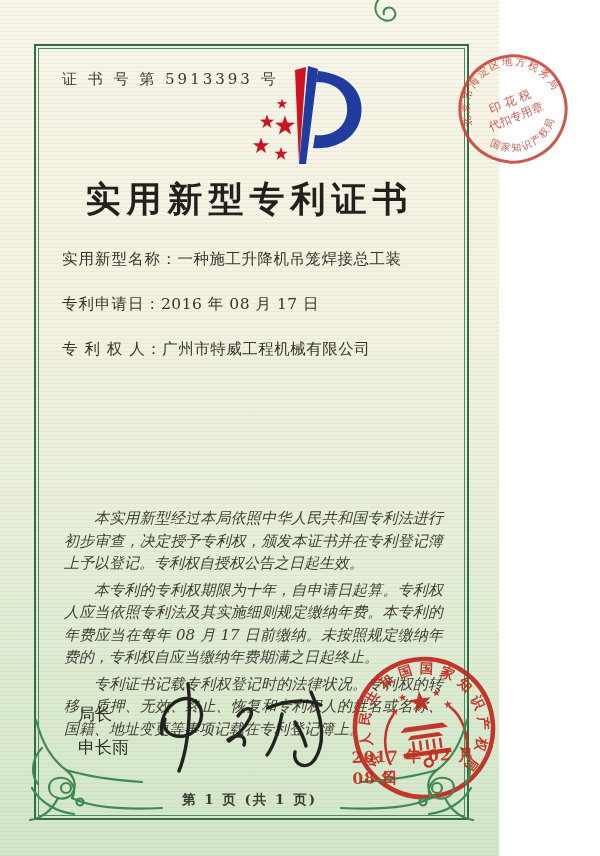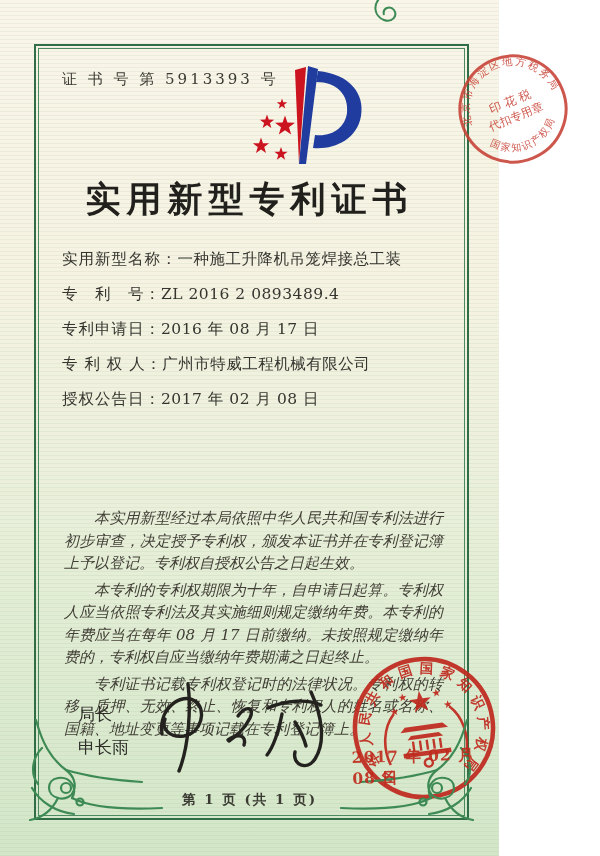--- a/index.html
+++ b/index.html
@@ -9,21 +9,21 @@
       repeating-linear-gradient(0deg, rgba(120,170,110,0.10) 0px, rgba(120,170,110,0.10) 1px, transparent 1px, transparent 4px),
       linear-gradient(180deg,#f9f5e9 0%, #f5f2e2 35%, #e9efda 60%, #dcead0 82%, #d3e6c8 100%);
   }
   .frame{position:absolute;top:44px;left:34px;right:30px;bottom:36px;border:2px solid #2f6e46;}
   .frame-inner{position:absolute;inset:2px;border:1px solid #4a8a5e;}
   .cert-no{position:absolute;left:62px;top:70px;font-size:15px;letter-spacing:3px;color:#3a3a33;}
   .logo{position:absolute;left:225px;top:64px;}
   .tax-seal{position:absolute;left:448px;top:44px;opacity:.88;}
   .title{position:absolute;left:0;top:164px;width:100%;text-align:center;
     font-size:35px;font-weight:bold;letter-spacing:6px;color:#21201c;margin-top:12px;}
-  .fields{position:absolute;left:62px;top:246px;right:60px;display:flex;flex-direction:column;gap:9px;
+  .fields{position:absolute;left:62px;top:246px;right:60px;display:flex;flex-direction:column;gap:19px;
     font-size:15.5px;color:#35342e;}
   .field{line-height:26px;white-space:nowrap;}
   .field .lbl{display:inline-block;white-space:pre;letter-spacing:1px;}
   .field .val{letter-spacing:0.5px;}
   .paras{position:absolute;left:60px;right:52px;top:503px;font-size:15px;line-height:22.5px;
     color:#403e35;text-align:justify;font-style:italic;}
   .paras p{margin:4px;text-indent:2em;}
   .officer{position:absolute;left:78px;top:698px;font-size:17px;color:#2e2d28;line-height:33px;
     font-family:Liberation Sans, sans-serif;}
   .signature{position:absolute;left:148px;top:678px;}
@@ -83,30 +83,24 @@
     </g>
   </svg>
 
   <div class="title">实用新型专利证书</div>
 
   <div class="fields">
     <div class="field">
       <span class="lbl">实用新型名称：</span><span class="val">一种施工升降机吊笼焊接总工装</span>
     </div>
     <div class="field">
-      <span class="lbl">专　利　号：</span><span class="val">ZL 2016 2 0893489.4</span>
-    </div>
-    <div class="field">
       <span class="lbl">专利申请日：</span><span class="val">2016 年 08 月 17 日</span>
     </div>
     <div class="field">
       <span class="lbl">专 利 权 人：</span><span class="val">广州市特威工程机械有限公司</span>
-    </div>
-    <div class="field">
-      <span class="lbl">授权公告日：</span><span class="val">2017 年 02 月 08 日</span>
     </div>
   </div>
 
   <div class="paras">
     <p>本实用新型经过本局依照中华人民共和国专利法进行初步审查，决定授予专利权，颁发本证书并在专利登记簿上予以登记。专利权自授权公告之日起生效。</p>
     <p>本专利的专利权期限为十年，自申请日起算。专利权人应当依照专利法及其实施细则规定缴纳年费。本专利的年费应当在每年 08 月 17 日前缴纳。未按照规定缴纳年费的，专利权自应当缴纳年费期满之日起终止。</p>
     <p>专利证书记载专利权登记时的法律状况。专利权的转移、质押、无效、终止、恢复和专利权人的姓名或名称、国籍、地址变更等事项记载在专利登记簿上。</p>
   </div>
 
   <div class="officer">

